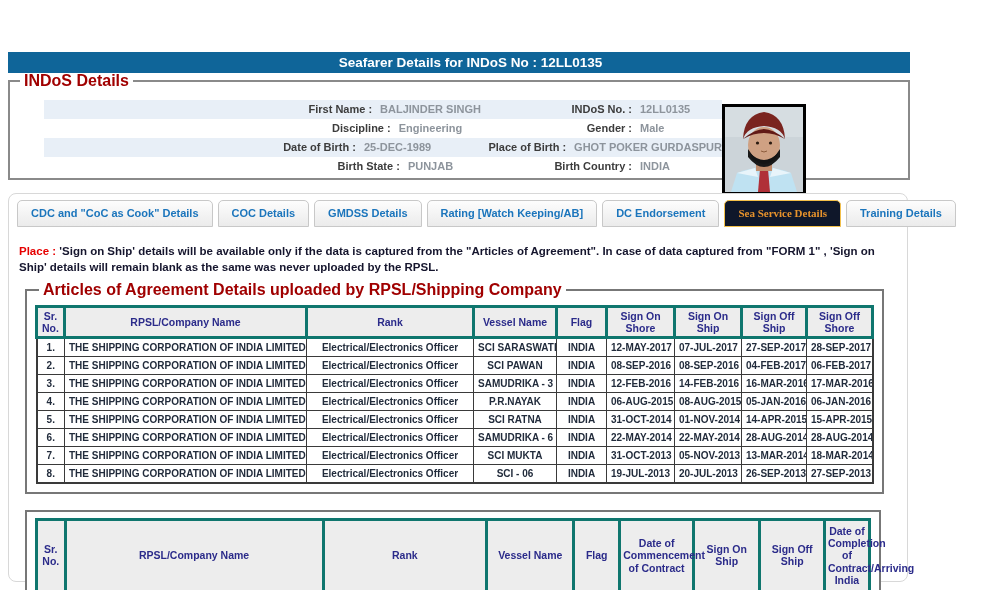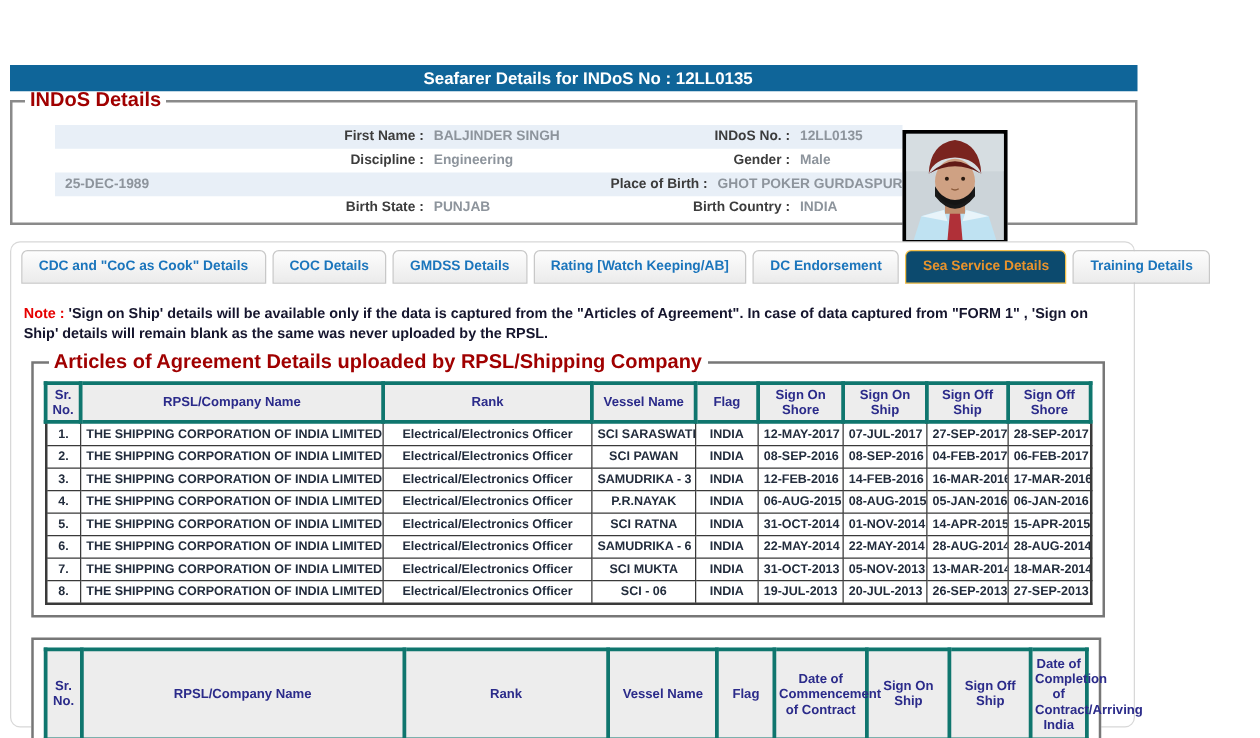--- a/index.html
+++ b/index.html
@@ -11,37 +11,37 @@
   .titlebar { left:8px; top:52px; width:902px; height:21px; background:#0f6599;
     color:#fff; font-size:13.5px; font-weight:bold; text-align:center; line-height:21px; }
 
   
   fieldset { border:2px solid #8a8a8a; background:#fff; }
   fieldset legend { font-size:16px; font-weight:bold; color:#a00000; padding:0 4px; margin-left:4px; }
   .indos-fieldset { left:8px; top:72px; width:902px; height:108px; padding:4px 6px; position:absolute; }
   .indos-rows { margin:6px 0 0 28px; width:678px; }
   .indos-row { display:flex; height:19px; line-height:19px; font-size:11px; }
   .indos-row.alt { background:#e8eff7; }
-  .indos-row .p1 { width:470px; display:flex; }
+  .indos-row .p1 { width:470px; display:flex;justify-content:center; }
   .indos-row .p2 { flex:1; display:flex; }
   .indos-row .lbl { font-weight:bold; color:#3c3c3c; text-align:right; }
   .p1 .lbl { width:295px; }
   .p2 .lbl { width:118px; }
   .indos-row .val { margin-left:8px; color:#8d949c; font-weight:bold; white-space:nowrap; }
   .photo-frame { left:712px; top:14px; width:84px; height:91px; border:3px solid #000; background:#ccd4d9; position:absolute; }
   .photo-frame svg { display:block; width:100%; height:100%; }
 
   
   .tab-container { left:8px; top:193px; width:900px; height:389px; border:1px solid #d8d8d8;
     border-radius:8px; background:#fff; padding:4px; }
   .tabs { display:flex; gap:5px; margin:2px 0 0 4px; }
   .tab { padding:6px 13px 7px; font-size:11px; font-weight:bold; color:#1b75bc; cursor:pointer;
     border:1px solid #c8c8c8; border-radius:5px 5px 0 0; background:linear-gradient(#fdfdfd,#ebebeb);
     white-space:nowrap; }
-  .tab.active { border-color:#f3c04a; color:#e8932c; background:#0c4a6e; }
+  .tab.active { border-color:#f3c04a; color:#e8932c; background:#0f172a;font-family:Liberation Serif, serif; }
 
   .note { margin:16px 4px 6px 6px; width:878px; font-size:11.5px; font-weight:bold; color:#15152d; line-height:1.4; }
   .note .note-prefix { color:#e60000; }
 
   .data-fieldset { margin:6px 33px 0 12px; border:2px solid #777; padding:6px 8px 8px; }
   .form1-fieldset { margin-top:16px; }
 
   table { border-collapse:collapse; table-layout:fixed; width:836px; border:2px solid #3a3a3a; }
   th { background:#ededed; color:#2b2b8a; font-size:10.5px; font-weight:bold;
     border:3px solid #0f766e; padding:2px 2px; text-align:center; line-height:1.15; }
@@ -85,20 +85,21 @@
           <span class="lbl">Discipline :</span>
           <span class="val">Engineering</span>
         </div>
         <div class="p2">
           <span class="lbl">Gender :</span>
           <span class="val">Male</span>
         </div>
       </div>
       <div class="indos-row alt">
         <div class="p1">
+          <span class="lbl">Date of Birth :</span>
           <span class="val">25-DEC-1989</span>
         </div>
         <div class="p2">
           <span class="lbl">Place of Birth :</span>
           <span class="val">GHOT POKER GURDASPUR</span>
         </div>
       </div>
       <div class="indos-row">
         <div class="p1">
           <span class="lbl">Birth State :</span>
@@ -136,21 +137,21 @@
       <div class="tab">CDC and "CoC as Cook" Details</div>
       <div class="tab">COC Details</div>
       <div class="tab">GMDSS Details</div>
       <div class="tab">Rating [Watch Keeping/AB]</div>
       <div class="tab">DC Endorsement</div>
       <div class="tab active">Sea Service Details</div>
       <div class="tab">Training Details</div>
     </div>
 
   <div class="note">
-    <span class="note-prefix">Note : </span><span>'Sign on Ship' details will be available only if the data is captured from the "Articles of Agreement". In case of data captured from "FORM 1" , 'Sign on Ship' details will remain blank as the same was never uploaded by the RPSL.</span>
+    <span class="note-prefix">Place : </span><span>'Sign on Ship' details will be available only if the data is captured from the "Articles of Agreement". In case of data captured from "FORM 1" , 'Sign on Ship' details will remain blank as the same was never uploaded by the RPSL.</span>
   </div>
 
   <fieldset class="data-fieldset">
     <legend>Articles of Agreement Details uploaded by RPSL/Shipping Company</legend>
     <table class="articles-table">
       <thead>
           <tr>
             <th>Sr. No.</th>
             <th>RPSL/Company Name</th>
             <th>Rank</th>

